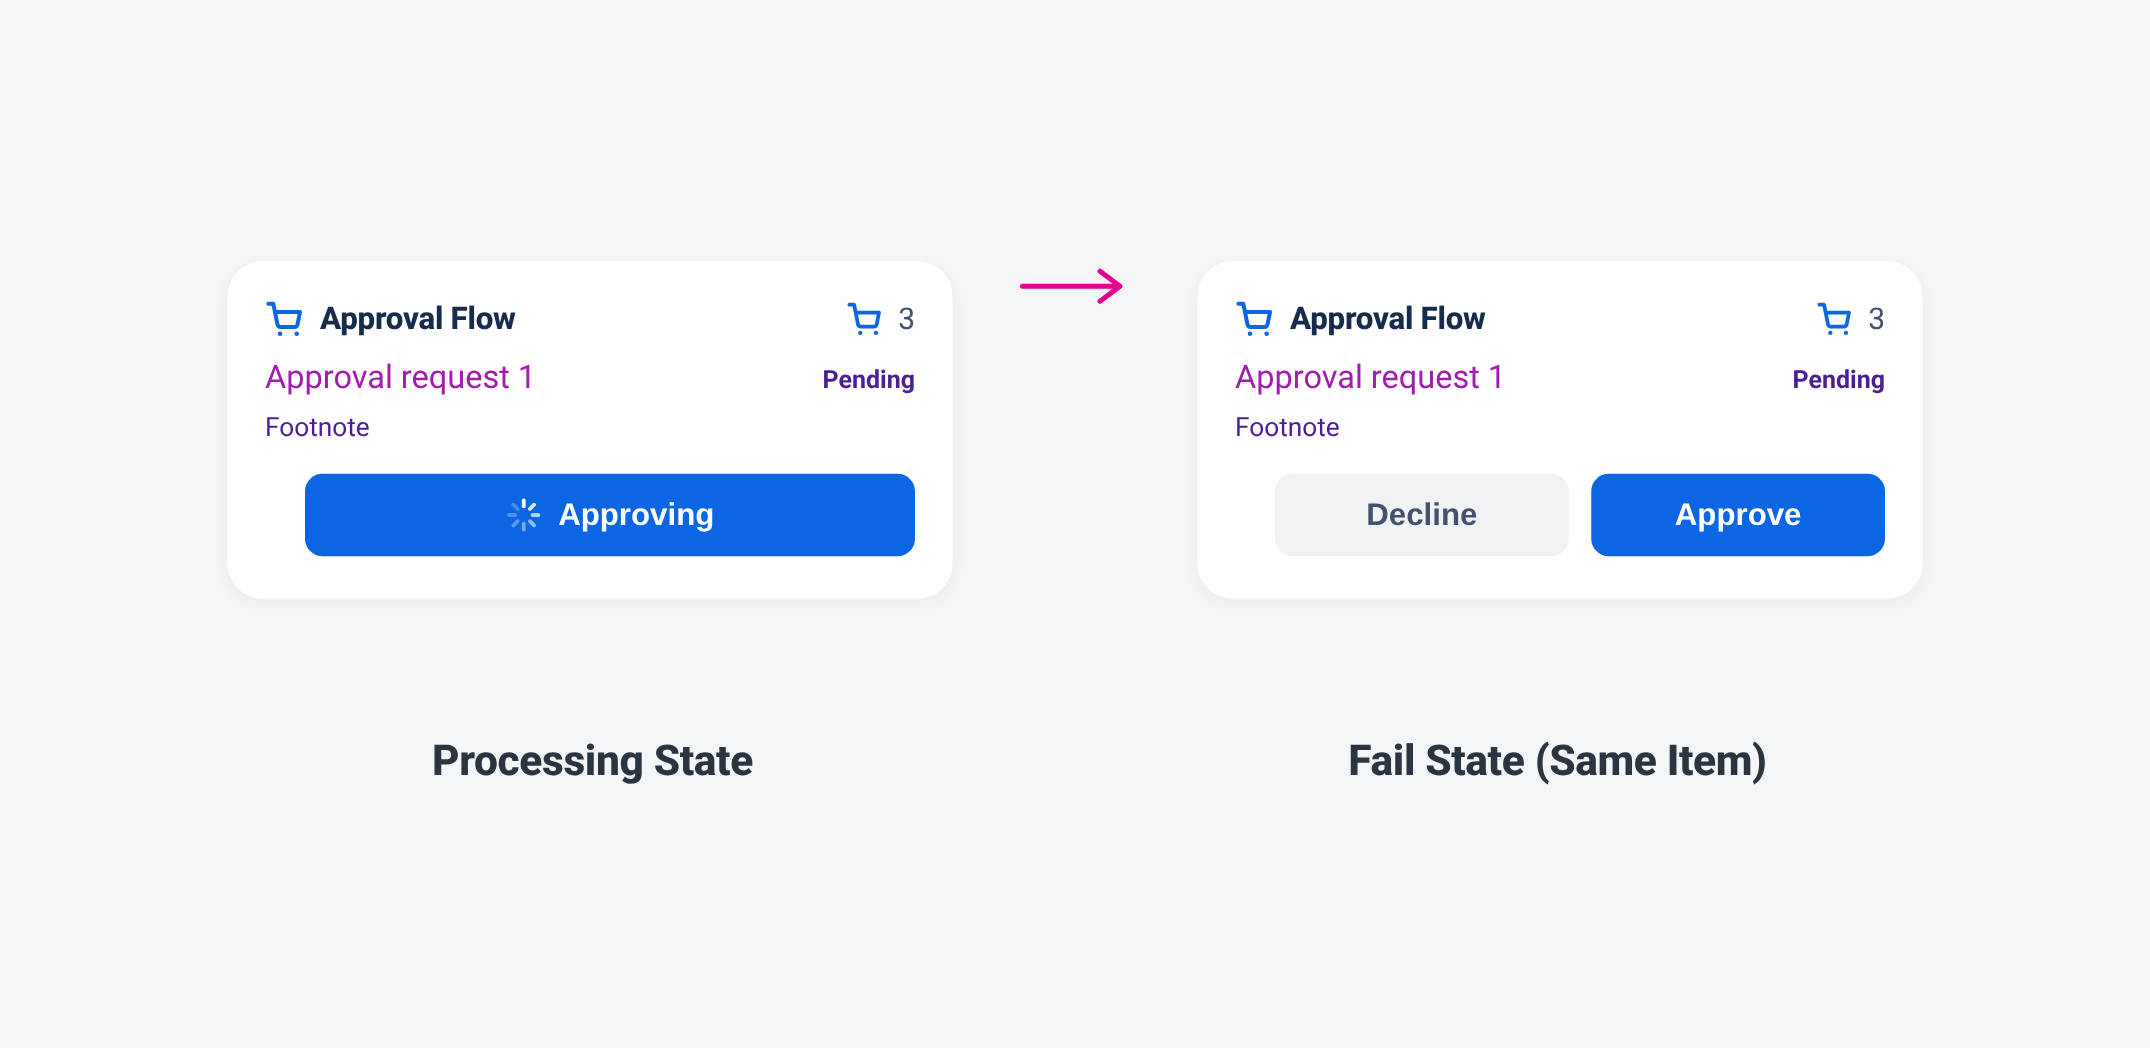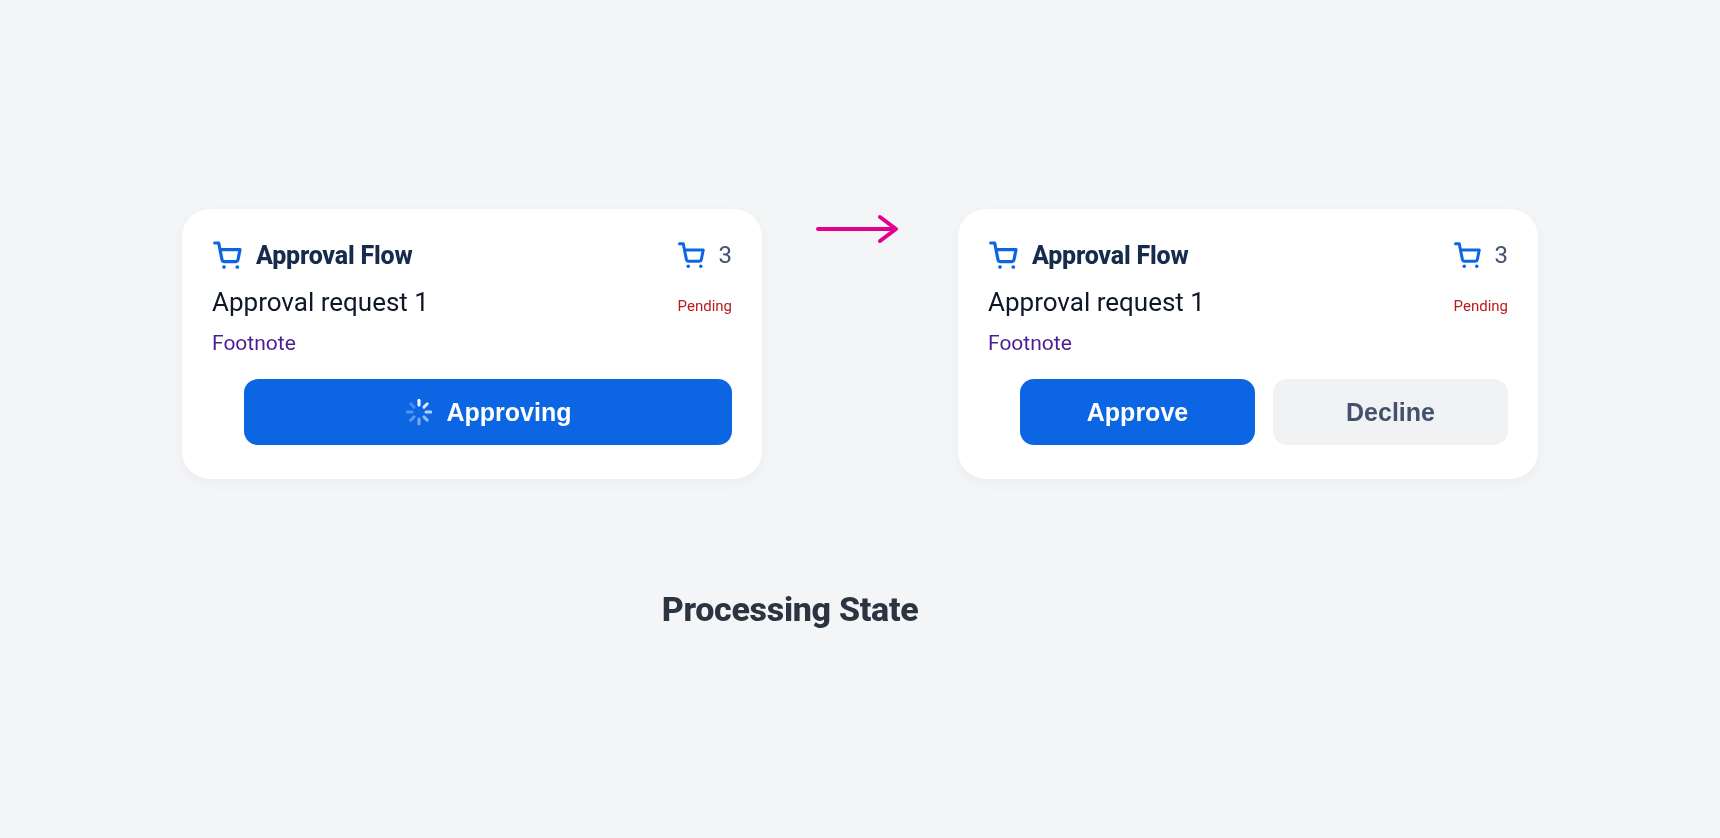--- a/index.html
+++ b/index.html
@@ -54,27 +54,27 @@
     font-weight: 400;
   }
   .sub-row {
     display: flex;
     justify-content: space-between;
     align-items: baseline;
     margin-top: 16px;
   }
   .subtitle {
     font-size: 26px;
-    color: #0f172a;
+    color: #a21caf;
     font-weight: 400;
   }
   .status {
-    font-size: 15px;
-    color: #b91c1c;
-    font-weight: 400;
+    font-size: 20px;
+    color: #4c1d95;
+    font-weight: 700;
   }
   .footnote {
     font-size: 21px;
     color: #4c1d95;
     margin-top: 14px;
   }
   .btn-row {
     display: flex;
     gap: 18px;
     margin-top: 24px;
@@ -214,29 +214,30 @@
       </div>
 
       <div class="sub-row">
         <span class="subtitle">Approval request 1</span>
         <span class="status">Pending</span>
       </div>
 
       <div class="footnote">Footnote</div>
 
       <div class="btn-row">
+        <button class="btn btn-secondary">
+          <span>Decline</span>
+        </button>
         <button class="btn btn-primary">
           <span>Approve</span>
         </button>
-        <button class="btn btn-secondary">
-          <span>Decline</span>
-        </button>
       </div>
     </div>
 
   </div>
 
   <div class="captions">
     <div class="cap">Processing State</div>
     <div class="cap-spacer"></div>
+    <div class="cap">Fail State (Same Item)</div>
   </div>
 
 </div>
 
 </body></html>

